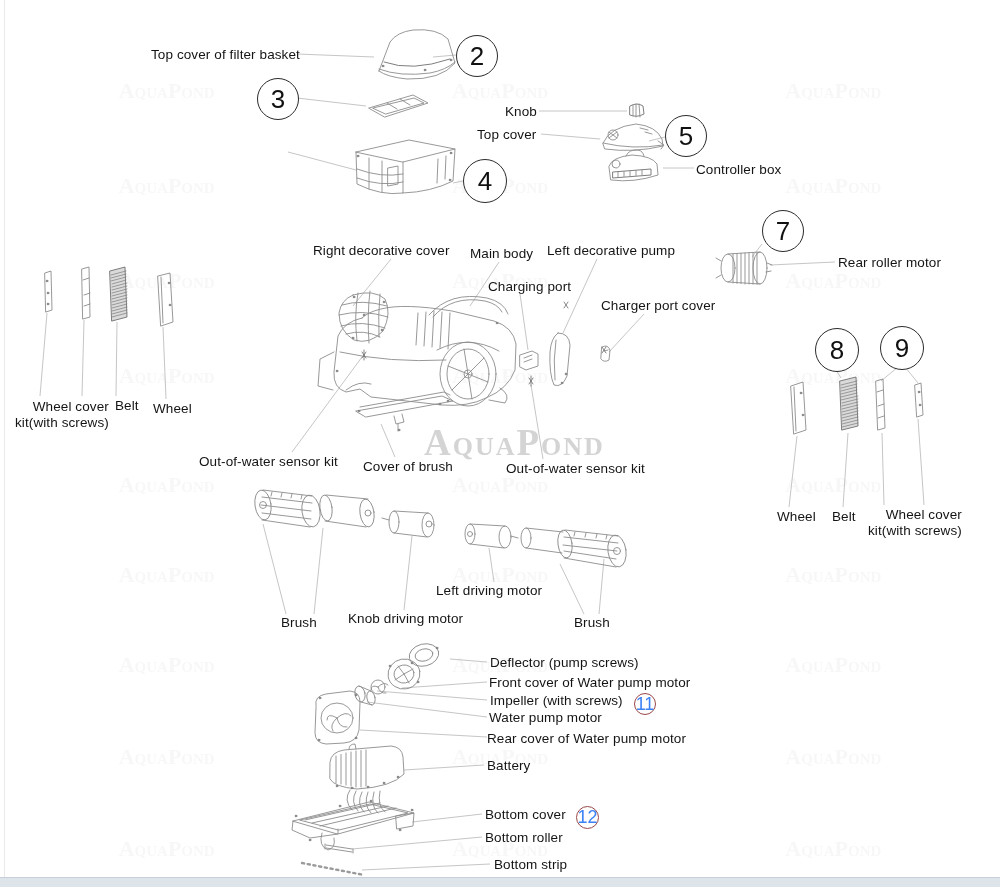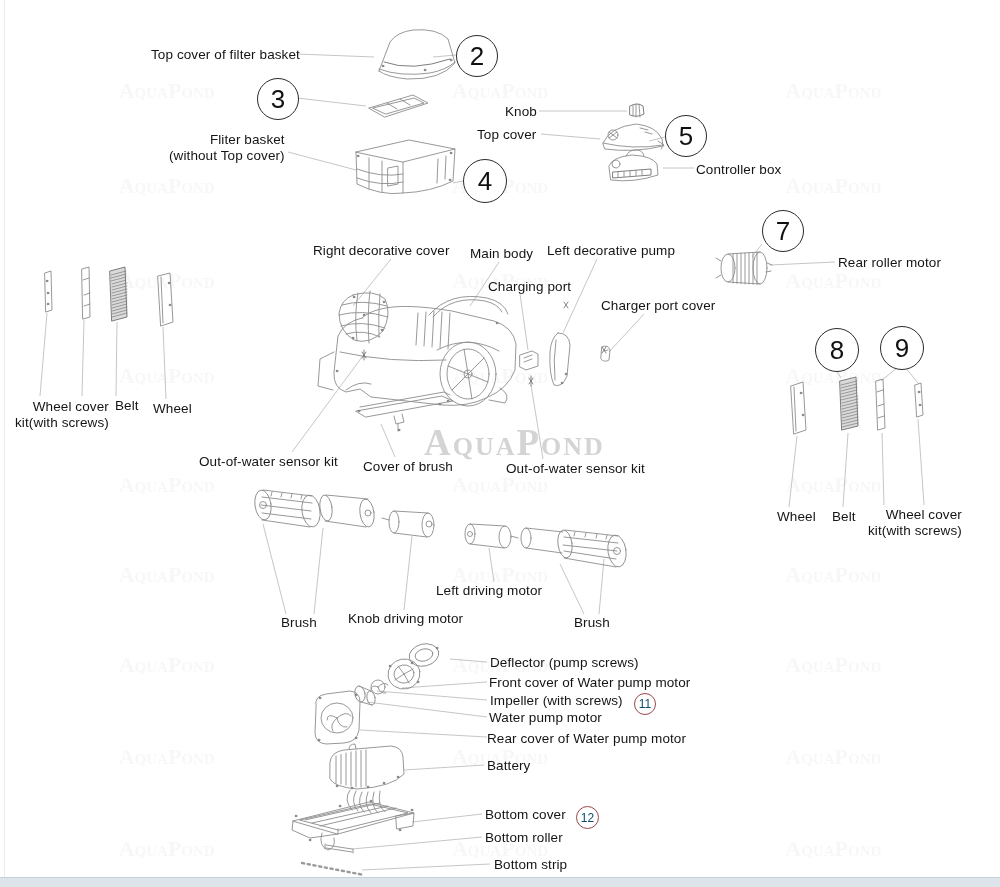--- a/index.html
+++ b/index.html
@@ -3,21 +3,21 @@
 <meta charset="utf-8">
 <style>
   html,body{margin:0;padding:0;background:#fff;}
   .stage{position:relative;width:1000px;height:887px;background:#ffffff;overflow:hidden;
          font-family:"Liberation Sans",sans-serif;}
   .edge-line{position:absolute;left:4px;top:0;width:1px;height:100%;background:#eaeaea;}
   .lbl{position:absolute;font-size:13.5px;line-height:15.5px;color:#141414;white-space:nowrap;letter-spacing:.1px;text-align:right;}
   .lbl span{display:block;}
   .badge{position:absolute;border:1.6px solid #2b2b2b;border-radius:50%;display:flex;align-items:center;
          justify-content:center;color:#111;background:rgba(255,255,255,.85);font-size:26px;}
-  .badge.red{border:1.2px solid #9a4848;color:#0c4a6e;font-size:12px;background:transparent;}
+  .badge.red{border:1.2px solid #9a4848;color:#3b82f6;font-size:18px;background:transparent;}
   .wm-center{position:absolute;left:424px;top:421px;font-family:"Liberation Serif",serif;
              font-variant:small-caps;font-weight:600;font-size:37px;letter-spacing:2px;color:#d4d4d4;
              text-shadow:0 1px 0 #ffffff;}
   .wm-row{position:absolute;left:0;width:100%;display:flex;justify-content:space-around;
           font-family:"Liberation Serif",serif;font-variant:small-caps;font-weight:600;
           font-size:22px;color:#6f6f6f;opacity:.05;pointer-events:none;}
   .footer-band{position:absolute;left:0;right:0;bottom:0;height:9px;background:#dde4ea;border-top:1px solid #c7cfd9;}
   svg.art{position:absolute;left:0;top:0;}
 </style>
 </head>
@@ -375,24 +375,20 @@
   <div class="badge" style="left:257px;top:78px;width:40px;height:40px">3</div>
   <div class="badge" style="left:463px;top:159px;width:42px;height:42px">4</div>
   <div class="badge" style="left:665px;top:115px;width:40px;height:40px">5</div>
   <div class="badge" style="left:762px;top:210px;width:40px;height:40px">7</div>
   <div class="badge" style="left:815px;top:328px;width:42px;height:42px">8</div>
   <div class="badge" style="left:880px;top:326px;width:42px;height:42px">9</div>
   <div class="badge red" style="left:634px;top:693px;width:20px;height:20px">11</div>
   <div class="badge red" style="left:576px;top:806px;width:21px;height:21px">12</div>
 
   <div class="lbl" style="left:151px;top:47px">Top cover of filter basket</div>
-  <div class="lbl" style="left:169px;top:132px">
-      <span>Fliter basket</span>
-      <span>(without Top cover)</span>
-    </div>
   <div class="lbl" style="left:505px;top:104px">Knob</div>
   <div class="lbl" style="left:477px;top:127px">Top cover</div>
   <div class="lbl" style="left:696px;top:162px">Controller box</div>
   <div class="lbl" style="left:838px;top:255px">Rear roller motor</div>
   <div class="lbl" style="left:313px;top:243px">Right decorative cover</div>
   <div class="lbl" style="left:470px;top:246px">Main body</div>
   <div class="lbl" style="left:547px;top:243px">Left decorative pump</div>
   <div class="lbl" style="left:488px;top:279px">Charging port</div>
   <div class="lbl" style="left:601px;top:298px">Charger port cover</div>
   <div class="lbl" style="left:15px;top:399px">

